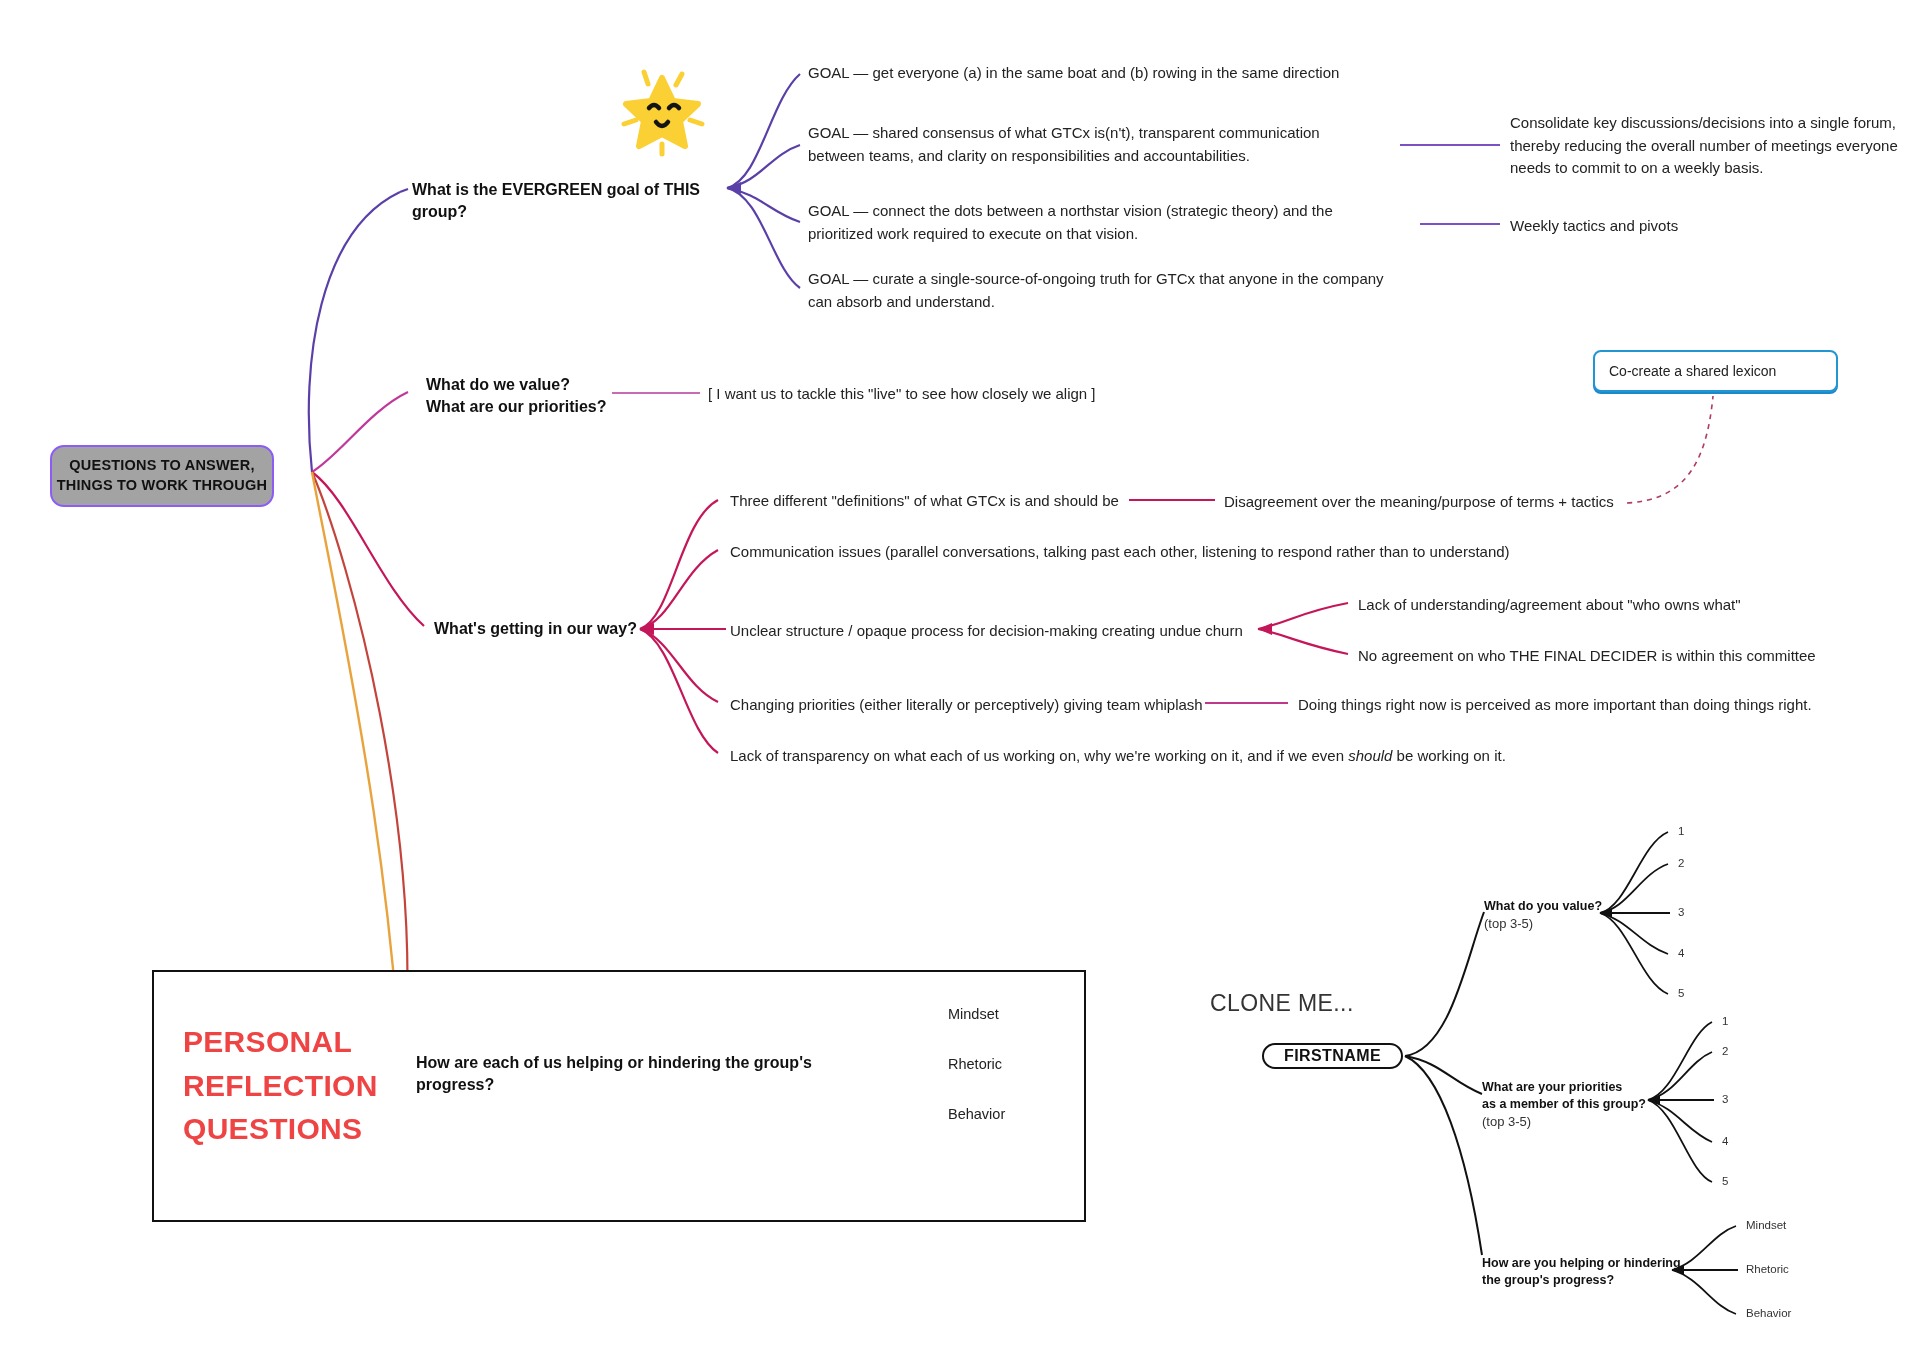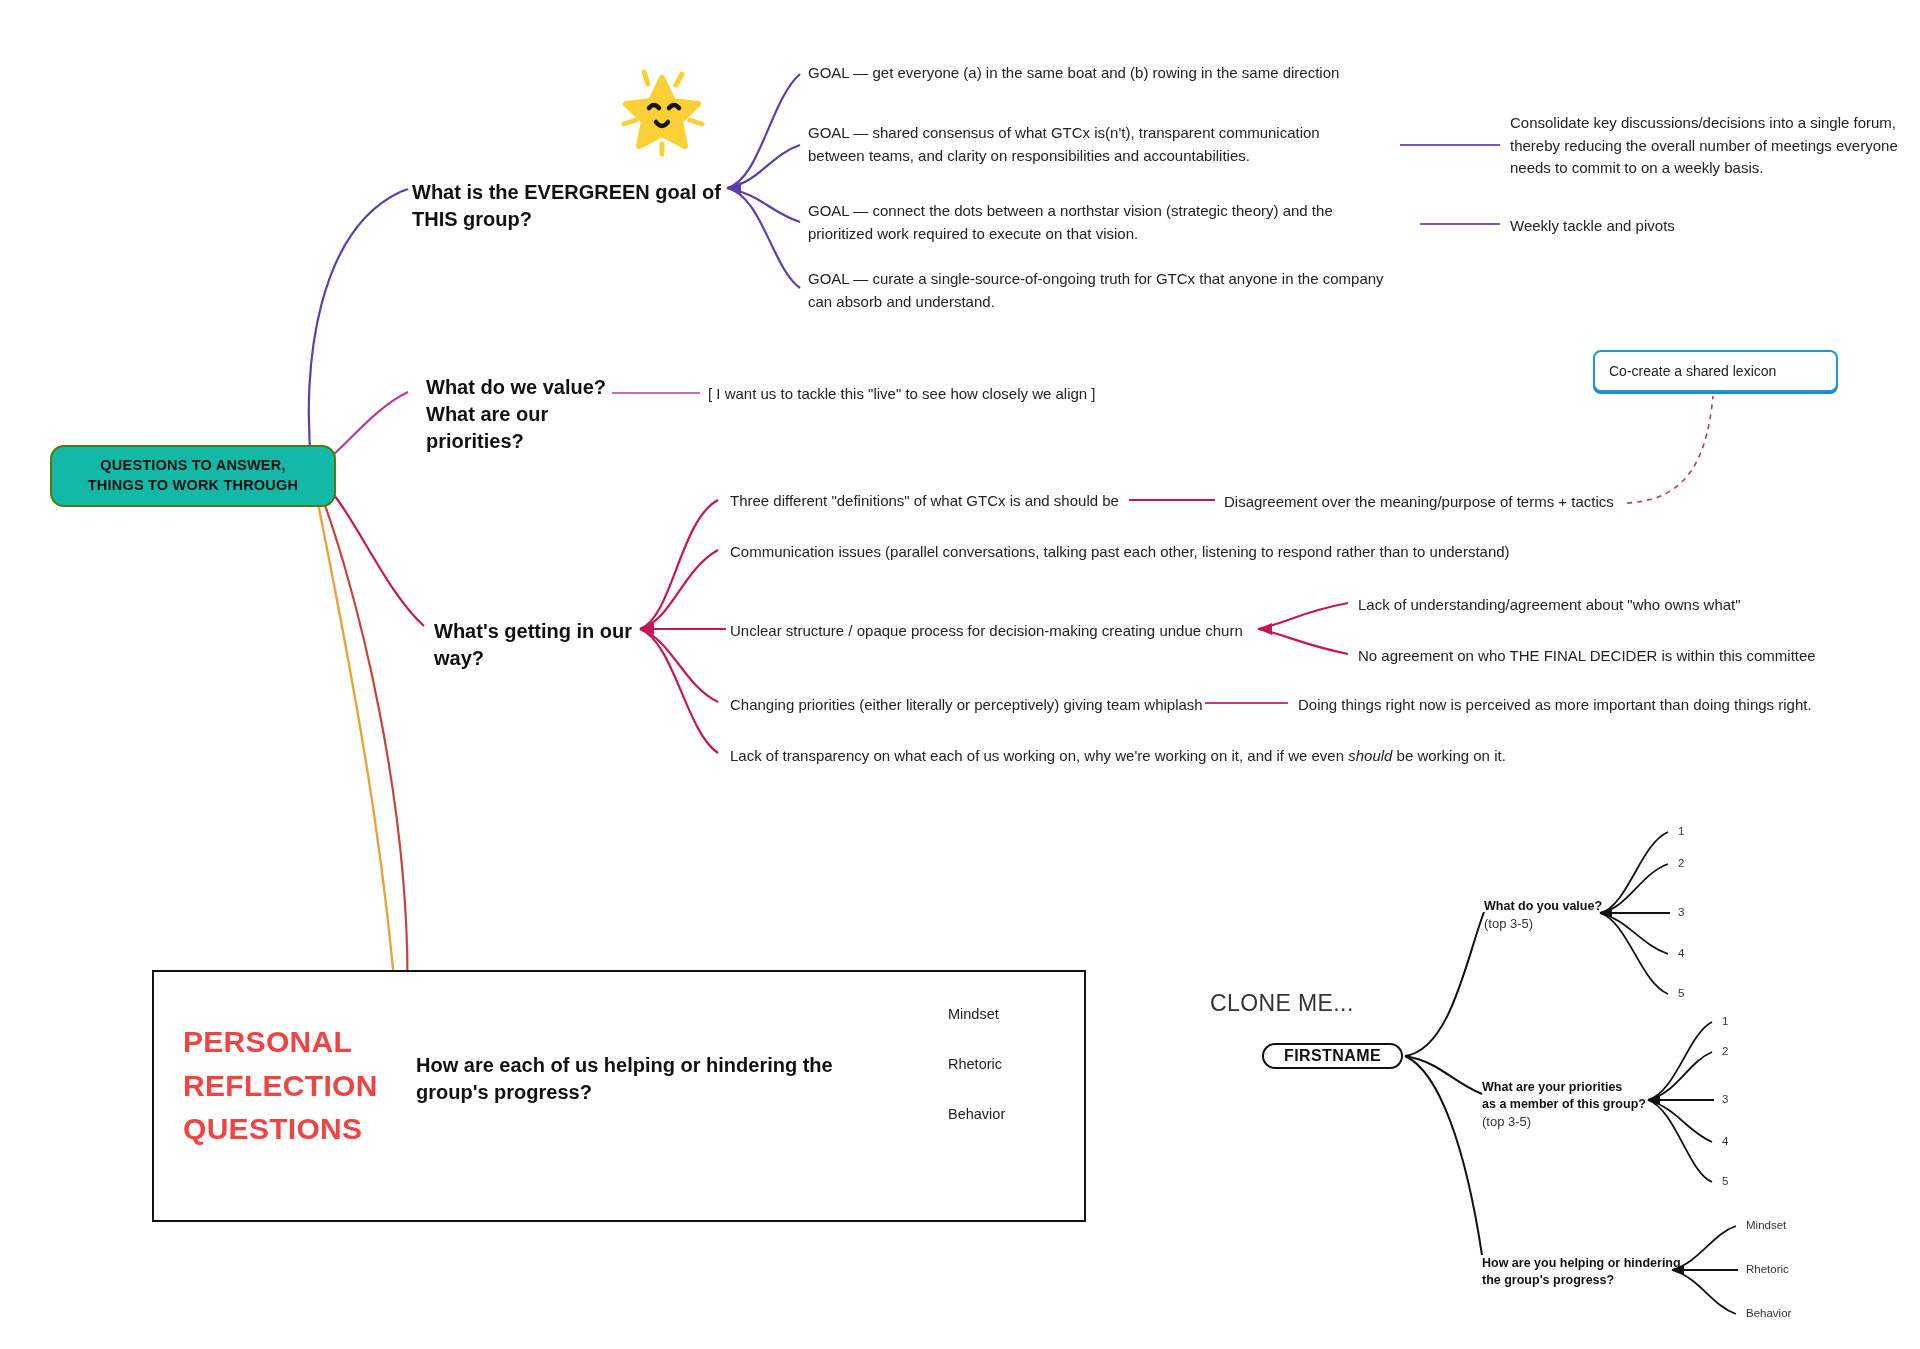--- a/index.html
+++ b/index.html
@@ -7,28 +7,28 @@
     width:1920px;height:1349px;position:relative;overflow:hidden;
     font-family:"Liberation Sans",sans-serif;color:#1a1a1a;
     -webkit-font-smoothing:antialiased;
   }
   #canvas{position:absolute;inset:0;width:1920px;height:1349px;}
   svg#wires{position:absolute;left:0;top:0;width:1920px;height:1349px;pointer-events:none;}
   .node{position:absolute;}
 
   
   .root{
-    left:50px;top:445px;width:286px;height:62px;
-    border:2px solid #4d7c0f;border-radius:14px;background:#14b8a6;
+    left:50px;top:445px;width:224px;height:62px;
+    border:2px solid #8b5cf6;border-radius:14px;background:#a3a3a3;
     display:flex;align-items:center;justify-content:center;text-align:center;
     font-size:14.5px;font-weight:bold;letter-spacing:.2px;line-height:1.35;color:#111;
     box-sizing:border-box;
   }
 
-  .l1{font-size:20px;font-weight:bold;color:#111;line-height:1.35;}
+  .l1{font-size:16px;font-weight:bold;color:#111;line-height:1.35;}
   .l2{font-size:15px;color:#222;line-height:1.5;font-weight:normal;}
   .l3{font-size:15px;color:#222;line-height:1.5;font-weight:normal;}
   .small{font-size:14.5px;color:#222;}
 
   
   .prq-frame{
     left:152px;top:970px;width:934px;height:252px;
     border:2px solid #111;background:#fff;box-sizing:border-box;
   }
   .prq-title{
@@ -170,21 +170,21 @@
   <div class="node l2" style="left:808px;top:62px;width:620px;">GOAL — get everyone (a) in the same boat and (b) rowing in the same direction</div>
 
   <div class="node l2" style="left:808px;top:122px;width:560px;">GOAL — shared consensus of what GTCx is(n't), transparent communication between teams, and clarity on responsibilities and accountabilities.</div>
 
   <div class="node l2" style="left:808px;top:200px;width:580px;">GOAL — connect the dots between a northstar vision (strategic theory) and the prioritized work required to execute on that vision.</div>
 
   <div class="node l2" style="left:808px;top:268px;width:580px;">GOAL — curate a single-source-of-ongoing truth for GTCx that anyone in the company can absorb and understand.</div>
 
   <div class="node l2" style="left:1510px;top:112px;width:390px;">Consolidate key discussions/decisions into a single forum, thereby reducing the overall number of meetings everyone needs to commit to on a weekly basis.</div>
 
-  <div class="node l2" style="left:1510px;top:215px;width:320px;">Weekly tackle and pivots</div>
+  <div class="node l2" style="left:1510px;top:215px;width:320px;">Weekly tactics and pivots</div>
 
   <div class="node l1" style="left:426px;top:374px;width:200px;">
     <div>What do we value?</div>
     <div>What are our priorities?</div>
   </div>
 
   <div class="node l2" style="left:708px;top:383px;width:430px;">[ I want us to tackle this "live" to see how closely we align ]</div>
 
   <div class="node lexicon">
     <span>Co-create a shared lexicon</span>

